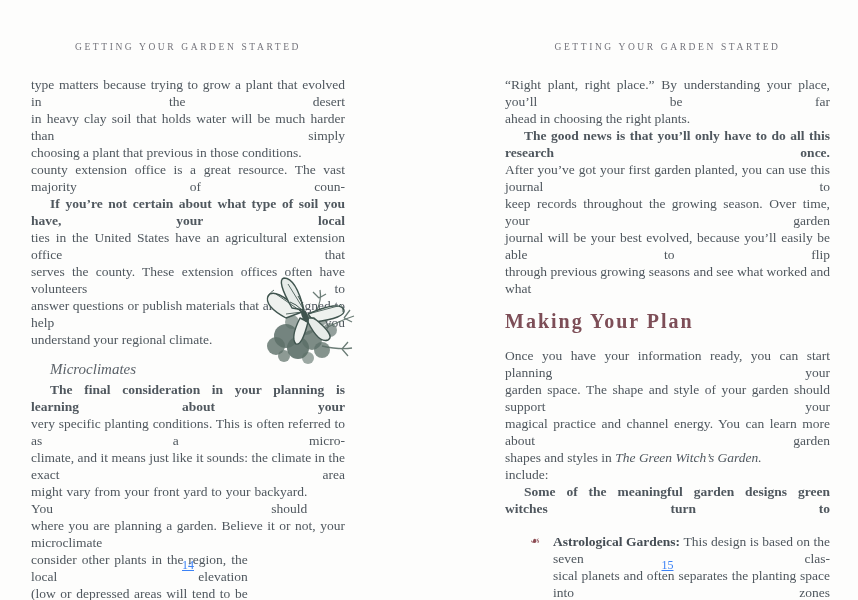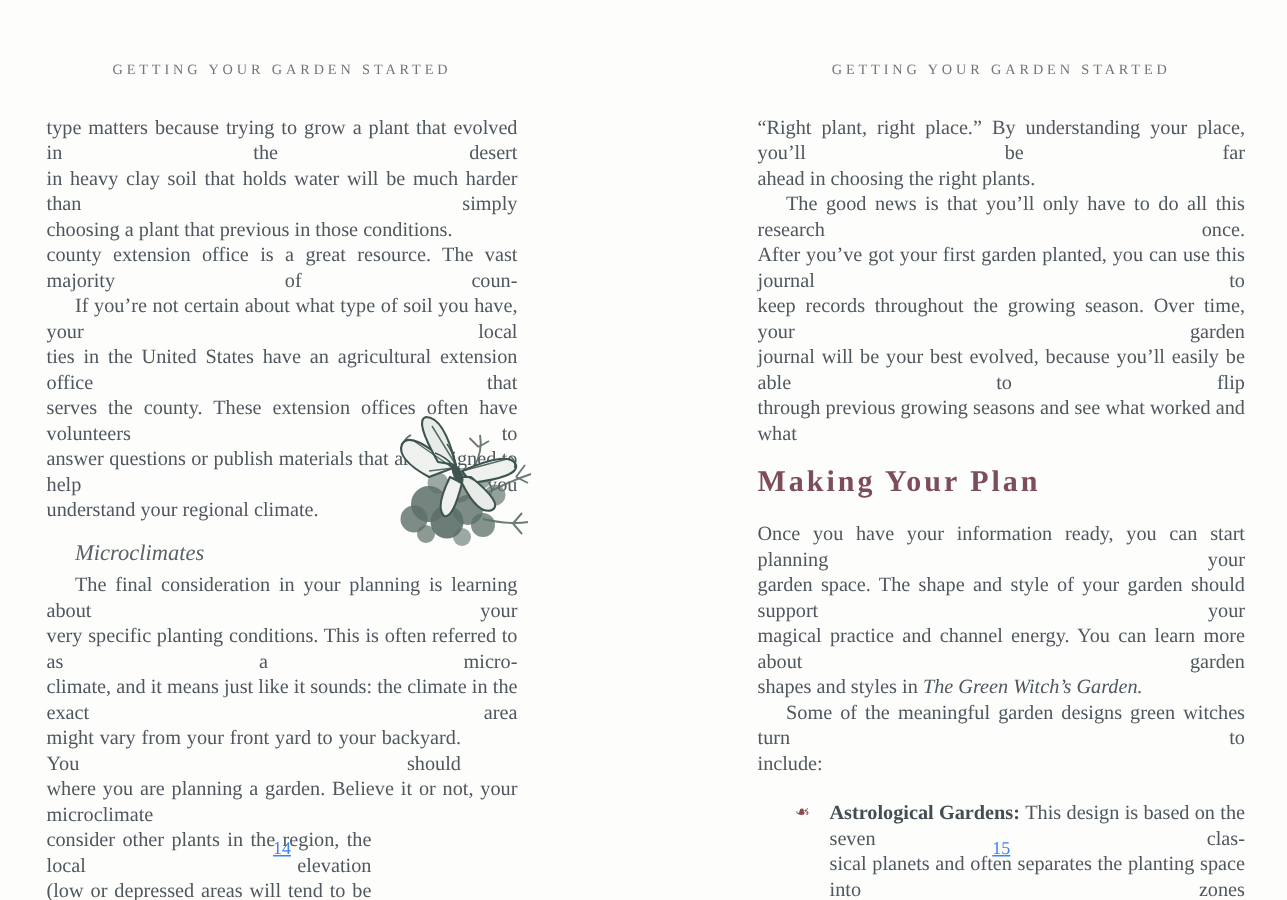--- a/index.html
+++ b/index.html
@@ -22,21 +22,21 @@
   .page.right .column{left:76px;width:325px;}
   .page.left .running-head,.page.left .page-number{left:31px;width:314px;}
   .page.right .running-head,.page.right .page-number{left:76px;width:325px;}
   .line{
     position:relative;
     font-size:13.5px;line-height:17px;color:#4f575e;
     text-align:justify;text-align-last:justify;
     min-height:17px;
   }
   .line.end{text-align-last:left;}
-  .ind{text-indent:19px;}
+  .ind{text-indent:19px;font-weight:bold;}
   .w69{width:69%;}
   .w88{width:88%;}
   .sub{
     font-style:italic;font-size:15px;color:#5a6168;
     padding-left:19px;margin-top:13px;margin-bottom:3px;
     text-align:right;text-align-last:left;
   }
   .chap{
     font-size:20px;line-height:28px;color:#7d4e57;letter-spacing:2px;
     text-align:center;text-align-last:center;
@@ -140,21 +140,21 @@
         <div class="line ind"><span>The good news is that you’ll only have to do all this research once.</span></div>
         <div class="line"><span>After you’ve got your first garden planted, you can use this journal to</span></div>
         <div class="line"><span>keep records throughout the growing season. Over time, your garden</span></div>
         <div class="line"><span>journal will be your best evolved, because you’ll easily be able to flip</span></div>
         <div class="line"><span>through previous growing seasons and see what worked and what</span></div>
         <div class="line chap end"><span>Making Your Plan</span></div>
         <div class="line"><span>Once you have your information ready, you can start planning your</span></div>
         <div class="line"><span>garden space. The shape and style of your garden should support your</span></div>
         <div class="line"><span>magical practice and channel energy. You can learn more about garden</span></div>
         <div class="line end"><span>shapes and styles in </span><span class="i">The Green Witch’s Garden.</span></div>
+        <div class="line end"><span>include:</span></div>
         <div class="line ind"><span>Some of the meaningful garden designs green witches turn to</span></div>
-        <div class="line end"><span>include:</span></div>
         <div class="line li gapL"><span class="marker">❧</span><span class="b">Astrological Gardens: </span><span>This design is based on the seven clas-</span></div>
         <div class="line li"><span>sical planets and often separates the planting space into zones</span></div>
       </div>
     <div class="page-number">15</div>
   </section>
 
 </div>
 
 </body></html>

